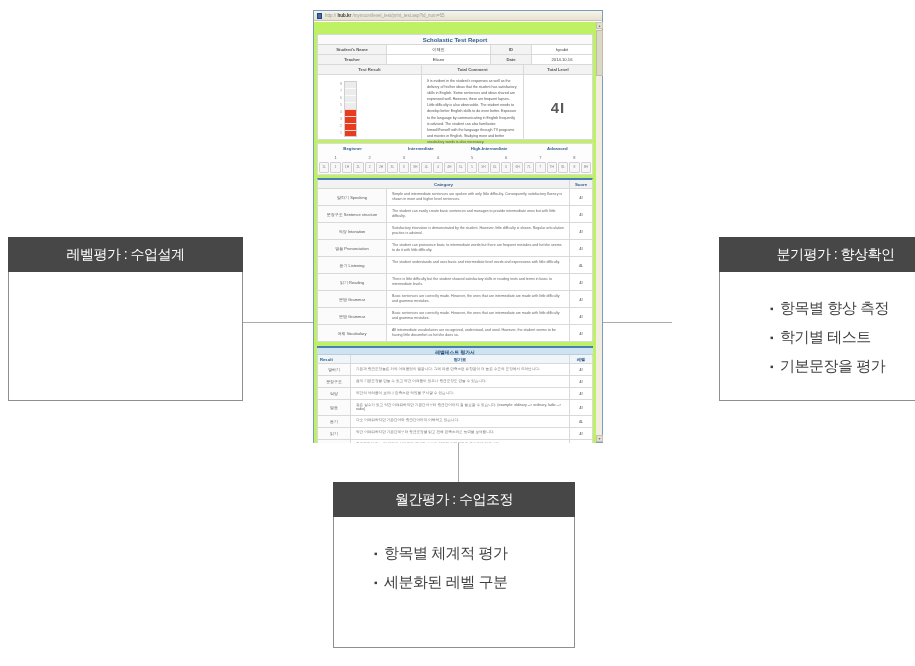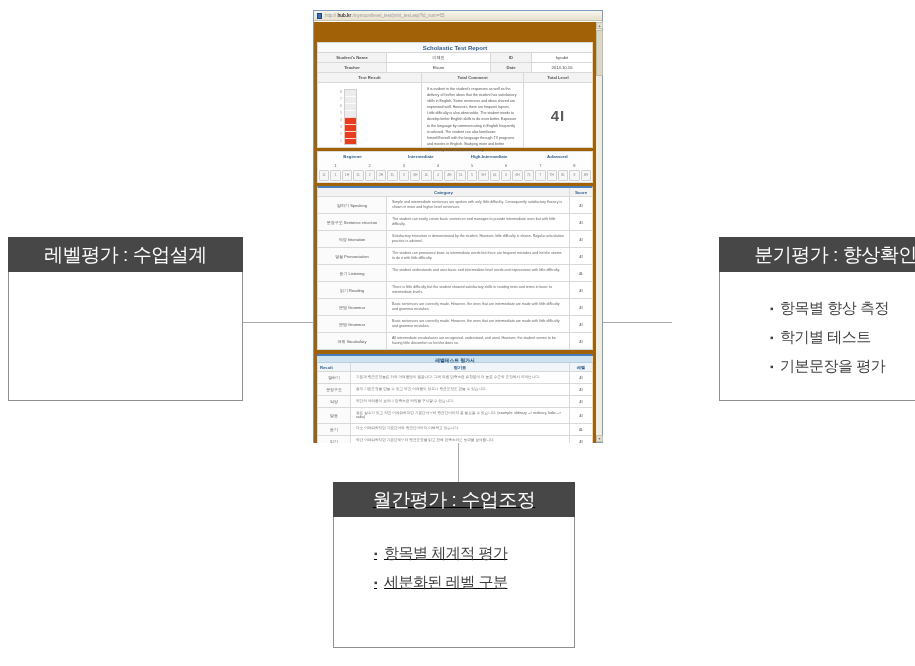--- a/index.html
+++ b/index.html
@@ -8,28 +8,28 @@
 
   
   .connector { position:absolute; background:#aaaaaa; }
   .conn-left  { left:243px; top:322px; width:70px; height:1px; }
   .conn-right { left:603px; top:322px; width:69px; height:1px; }
   .conn-bottom{ left:458px; top:443px; width:1px;  height:39px; }
 
   
   .callout { position:absolute; background:#ffffff; border:1px solid #8f8f8f; }
   .callout-header { background:#474747; color:#ffffff; text-align:center;
-     font-size:19px; letter-spacing:-0.5px; height:35px; line-height:35px;
+     font-size:14px; letter-spacing:-0.5px; height:35px; line-height:35px;
      margin:-1px -1px 0 -1px; }
   .callout ul { list-style:none; padding:22px 0 0 50px; }
   .callout li { font-size:15px; color:#3f3f3f; line-height:28px; letter-spacing:-0.5px; }
   .callout li::before { content:"▪"; font-size:10px; color:#3f3f3f; margin-right:7px; vertical-align:1px; }
   .callout-left   { left:8px;   top:237px; width:235px; height:164px; }
   .callout-right  { left:672px; top:237px; width:233px; height:164px;margin-left:47px; }
-  .callout-bottom { left:333px; top:482px; width:242px; height:166px;text-decoration:underline; }
+  .callout-bottom { left:333px; top:482px; width:242px; height:166px; }
   .callout-bottom ul { padding-left:40px; }
 
   
   .browser { position:absolute; left:313px; top:10px; width:290px; height:433px;
      border:1px solid #7e9cc0; background:#ffffff; }
   .titlebar { position:absolute; left:0; top:0; right:0; height:10px;
      background:linear-gradient(#f7f4ea,#e7e2d0); border-bottom:1px solid #c9c4b0;
      display:flex; align-items:center; padding:0 3px; gap:3px; overflow:hidden; }
   .page-icon { width:5px; height:6px; background:#3a6ebc; border:1px solid #22457c; flex:0 0 auto; }
   .url-text { font-size:4.5px; color:#9a9a9a; white-space:nowrap; }
@@ -38,21 +38,21 @@
   .scrollbar { position:absolute; top:11px; right:0; bottom:0; width:7px;
      background:#f1eee1; border-left:1px solid #d7d3c0; }
   .scroll-btn { width:7px; height:7px; background:#e4e0cf; border:1px solid #c6c2ae;
      font-size:3.5px; color:#777; text-align:center; line-height:6px; }
   .scroll-btn.down { position:absolute; bottom:0; }
   .scroll-thumb { position:absolute; top:8px; left:0; width:7px; height:46px;
      background:#dcd8c6; border:1px solid #c0bca8; }
 
   
   .report { position:absolute; left:0; top:11px; width:282px; height:421px;
-     padding:20px 3px; overflow:hidden; background:#a16207; }
+     padding:12px 3px; overflow:hidden; background:#bef264; }
   .report-title { height:11px; line-height:11px; text-align:center; font-size:6px;
      font-weight:bold; color:#2f5d8c; background:#fafafa; border:1px solid #d7d7d7; }
 
   .tbl { display:grid; background:#d9d9d9; gap:1px; border:1px solid #d9d9d9; border-top:none; }
   .cell { background:#ffffff; font-size:4.2px; color:#444; padding:1px 2px;
      display:flex; align-items:center; }
   .cell.lab { background:#f3f3f3; color:#555; font-weight:bold; justify-content:center; text-align:center; }
   .cell.ctr { justify-content:center; text-align:center; }
 
   .info-grid   { grid-template-columns:68px 1fr 40px 60px; grid-auto-rows:9px; }

